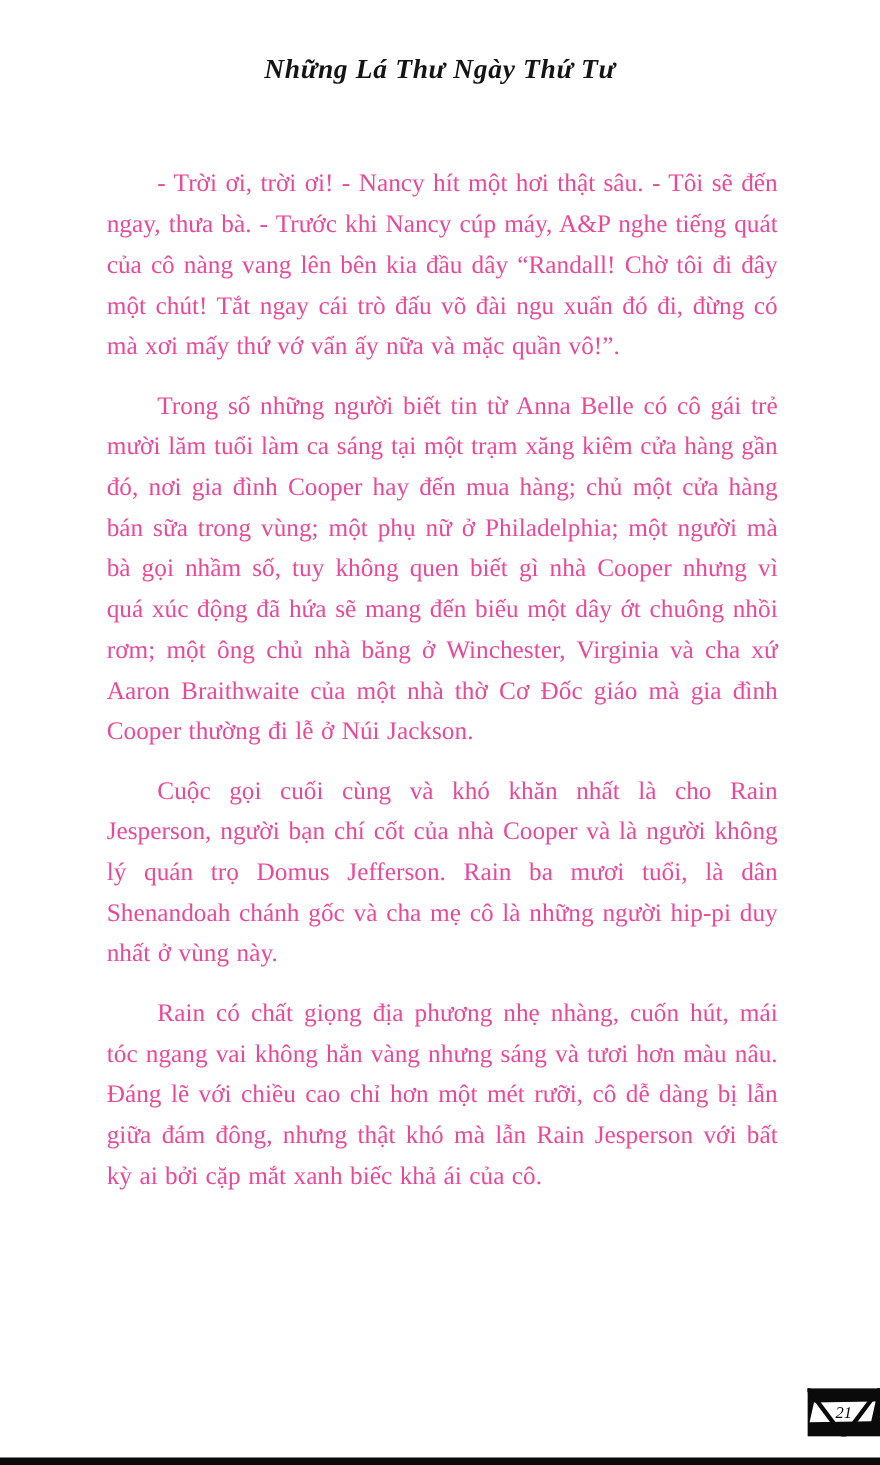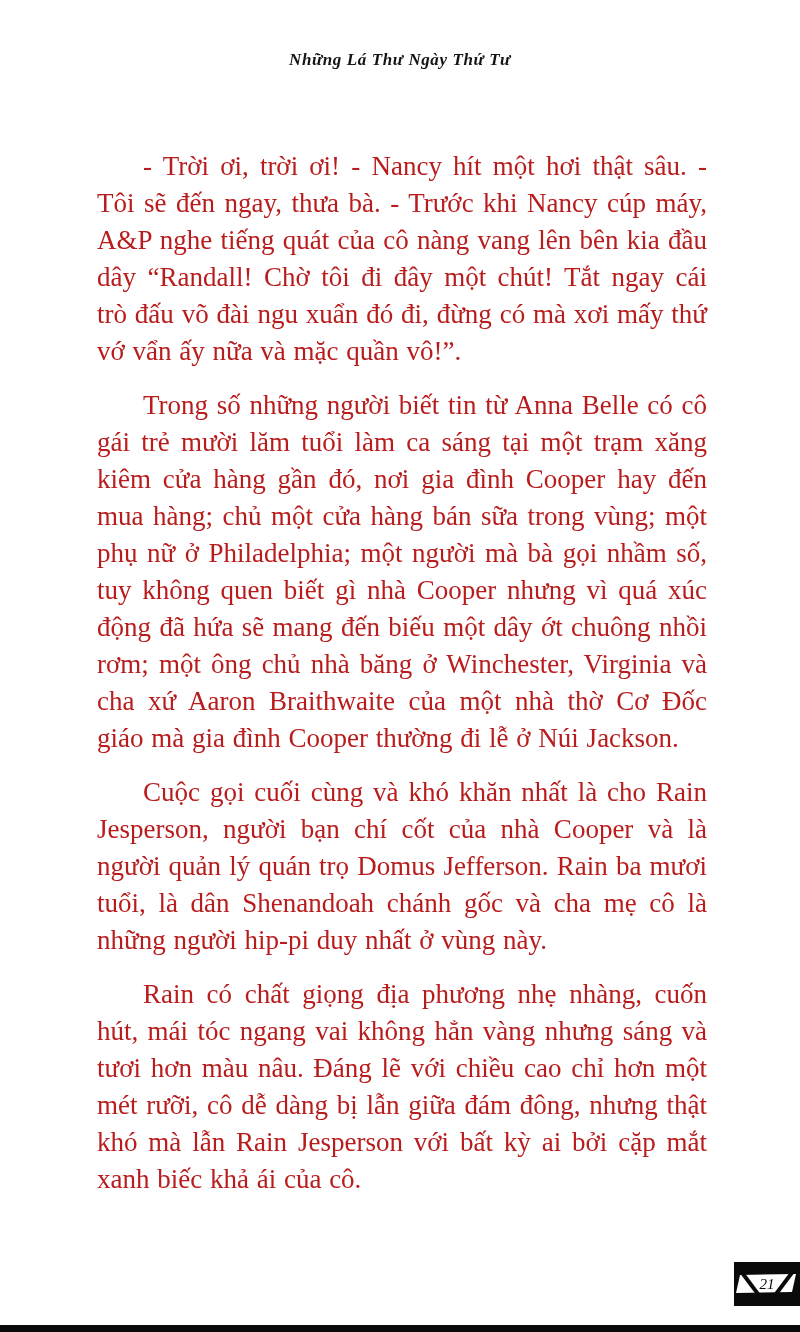--- a/index.html
+++ b/index.html
@@ -17,37 +17,37 @@
     overflow: hidden;
   }
   .running-header {
     position: absolute;
     top: 50px;
     left: 0;
     width: 100%;
     text-align: center;
     font-style: italic;
     font-weight: 700;
-    font-size: 17px;
+    font-size: 25px;
     letter-spacing: 0.6px;
     color: #141414;
   }
   .body-text {
     position: absolute;
     top: 148px;
     left: 97px;
     width: 610px;
   }
   .body-text p {
     margin: 0 0 17px 0;
     text-indent: 46px;
     text-align: justify;
-    font-size: 27px;
+    font-size: 23px;
     line-height: 37px;
-    color: #b91c1c;
+    color: #ec4899;
     word-spacing: 1px;
   }
   .footer {
     position: absolute;
     left: 0;
     bottom: 26px;
     width: 100%;
     display: flex;
     justify-content: flex-end;
   }
@@ -66,21 +66,21 @@
 </head>
 <body>
 
 <div class="page">
 
   <div class="running-header">Những Lá Thư Ngày Thứ Tư</div>
 
   <div class="body-text">
     <p>- Trời ơi, trời ơi! -  Nancy hít một hơi thật sâu. - Tôi sẽ đến ngay, thưa bà. -  Trước khi Nancy cúp máy, A&amp;P nghe tiếng quát của cô nàng vang lên bên kia đầu dây “Randall! Chờ tôi đi đây một chút! Tắt ngay cái trò đấu võ đài ngu xuẩn đó đi, đừng có mà xơi mấy thứ vớ vẩn ấy nữa và mặc quần vô!”.</p>
     <p>Trong số những người biết tin từ Anna Belle có cô gái trẻ mười lăm tuổi làm ca sáng tại một trạm xăng kiêm cửa hàng gần đó, nơi gia đình Cooper hay đến mua hàng; chủ một cửa hàng bán sữa trong vùng; một phụ nữ ở Philadelphia; một người mà bà gọi nhầm số, tuy không quen biết gì nhà Cooper nhưng vì quá xúc động đã hứa sẽ mang đến biếu một dây ớt chuông nhồi rơm; một ông chủ nhà băng ở Winchester, Virginia và cha xứ Aaron Braithwaite của một nhà thờ Cơ Đốc giáo mà gia đình Cooper thường đi lễ ở Núi Jackson.</p>
-    <p>Cuộc gọi cuối cùng và khó khăn nhất là cho Rain Jesperson, người bạn chí cốt của nhà Cooper và là người quản lý quán trọ Domus Jefferson. Rain ba mươi tuổi, là dân Shenandoah chánh gốc và cha mẹ cô là những người hip-pi duy nhất ở vùng này.</p>
+    <p>Cuộc gọi cuối cùng và khó khăn nhất là cho Rain Jesperson, người bạn chí cốt của nhà Cooper và là người không lý quán trọ Domus Jefferson. Rain ba mươi tuổi, là dân Shenandoah chánh gốc và cha mẹ cô là những người hip-pi duy nhất ở vùng này.</p>
     <p>Rain có chất giọng địa phương nhẹ nhàng, cuốn hút, mái tóc ngang vai không hẳn vàng nhưng sáng và tươi hơn màu nâu. Đáng lẽ với chiều cao chỉ hơn một mét rưỡi, cô dễ dàng bị lẫn giữa đám đông, nhưng thật khó mà lẫn Rain Jesperson với bất kỳ ai bởi cặp mắt xanh biếc khả ái của cô.</p>
   </div>
 
   <div class="footer">
     <svg class="envelope" width="66" height="44" viewBox="0 0 66 44">
       <rect x="0" y="0" width="66" height="44" fill="#0a0a0a"></rect>
       <polygon points="6,13 62,12 58,30 2,31" fill="#ffffff"></polygon>
       <line x1="0" y1="0" x2="33" y2="44" stroke="#0a0a0a" stroke-width="4"></line>
       <line x1="66" y1="0" x2="33" y2="44" stroke="#0a0a0a" stroke-width="4"></line>
       <text x="33" y="27" text-anchor="middle" font-family="Liberation Serif, DejaVu Serif, serif" font-size="15" font-style="italic" fill="#0a0a0a">21</text>

